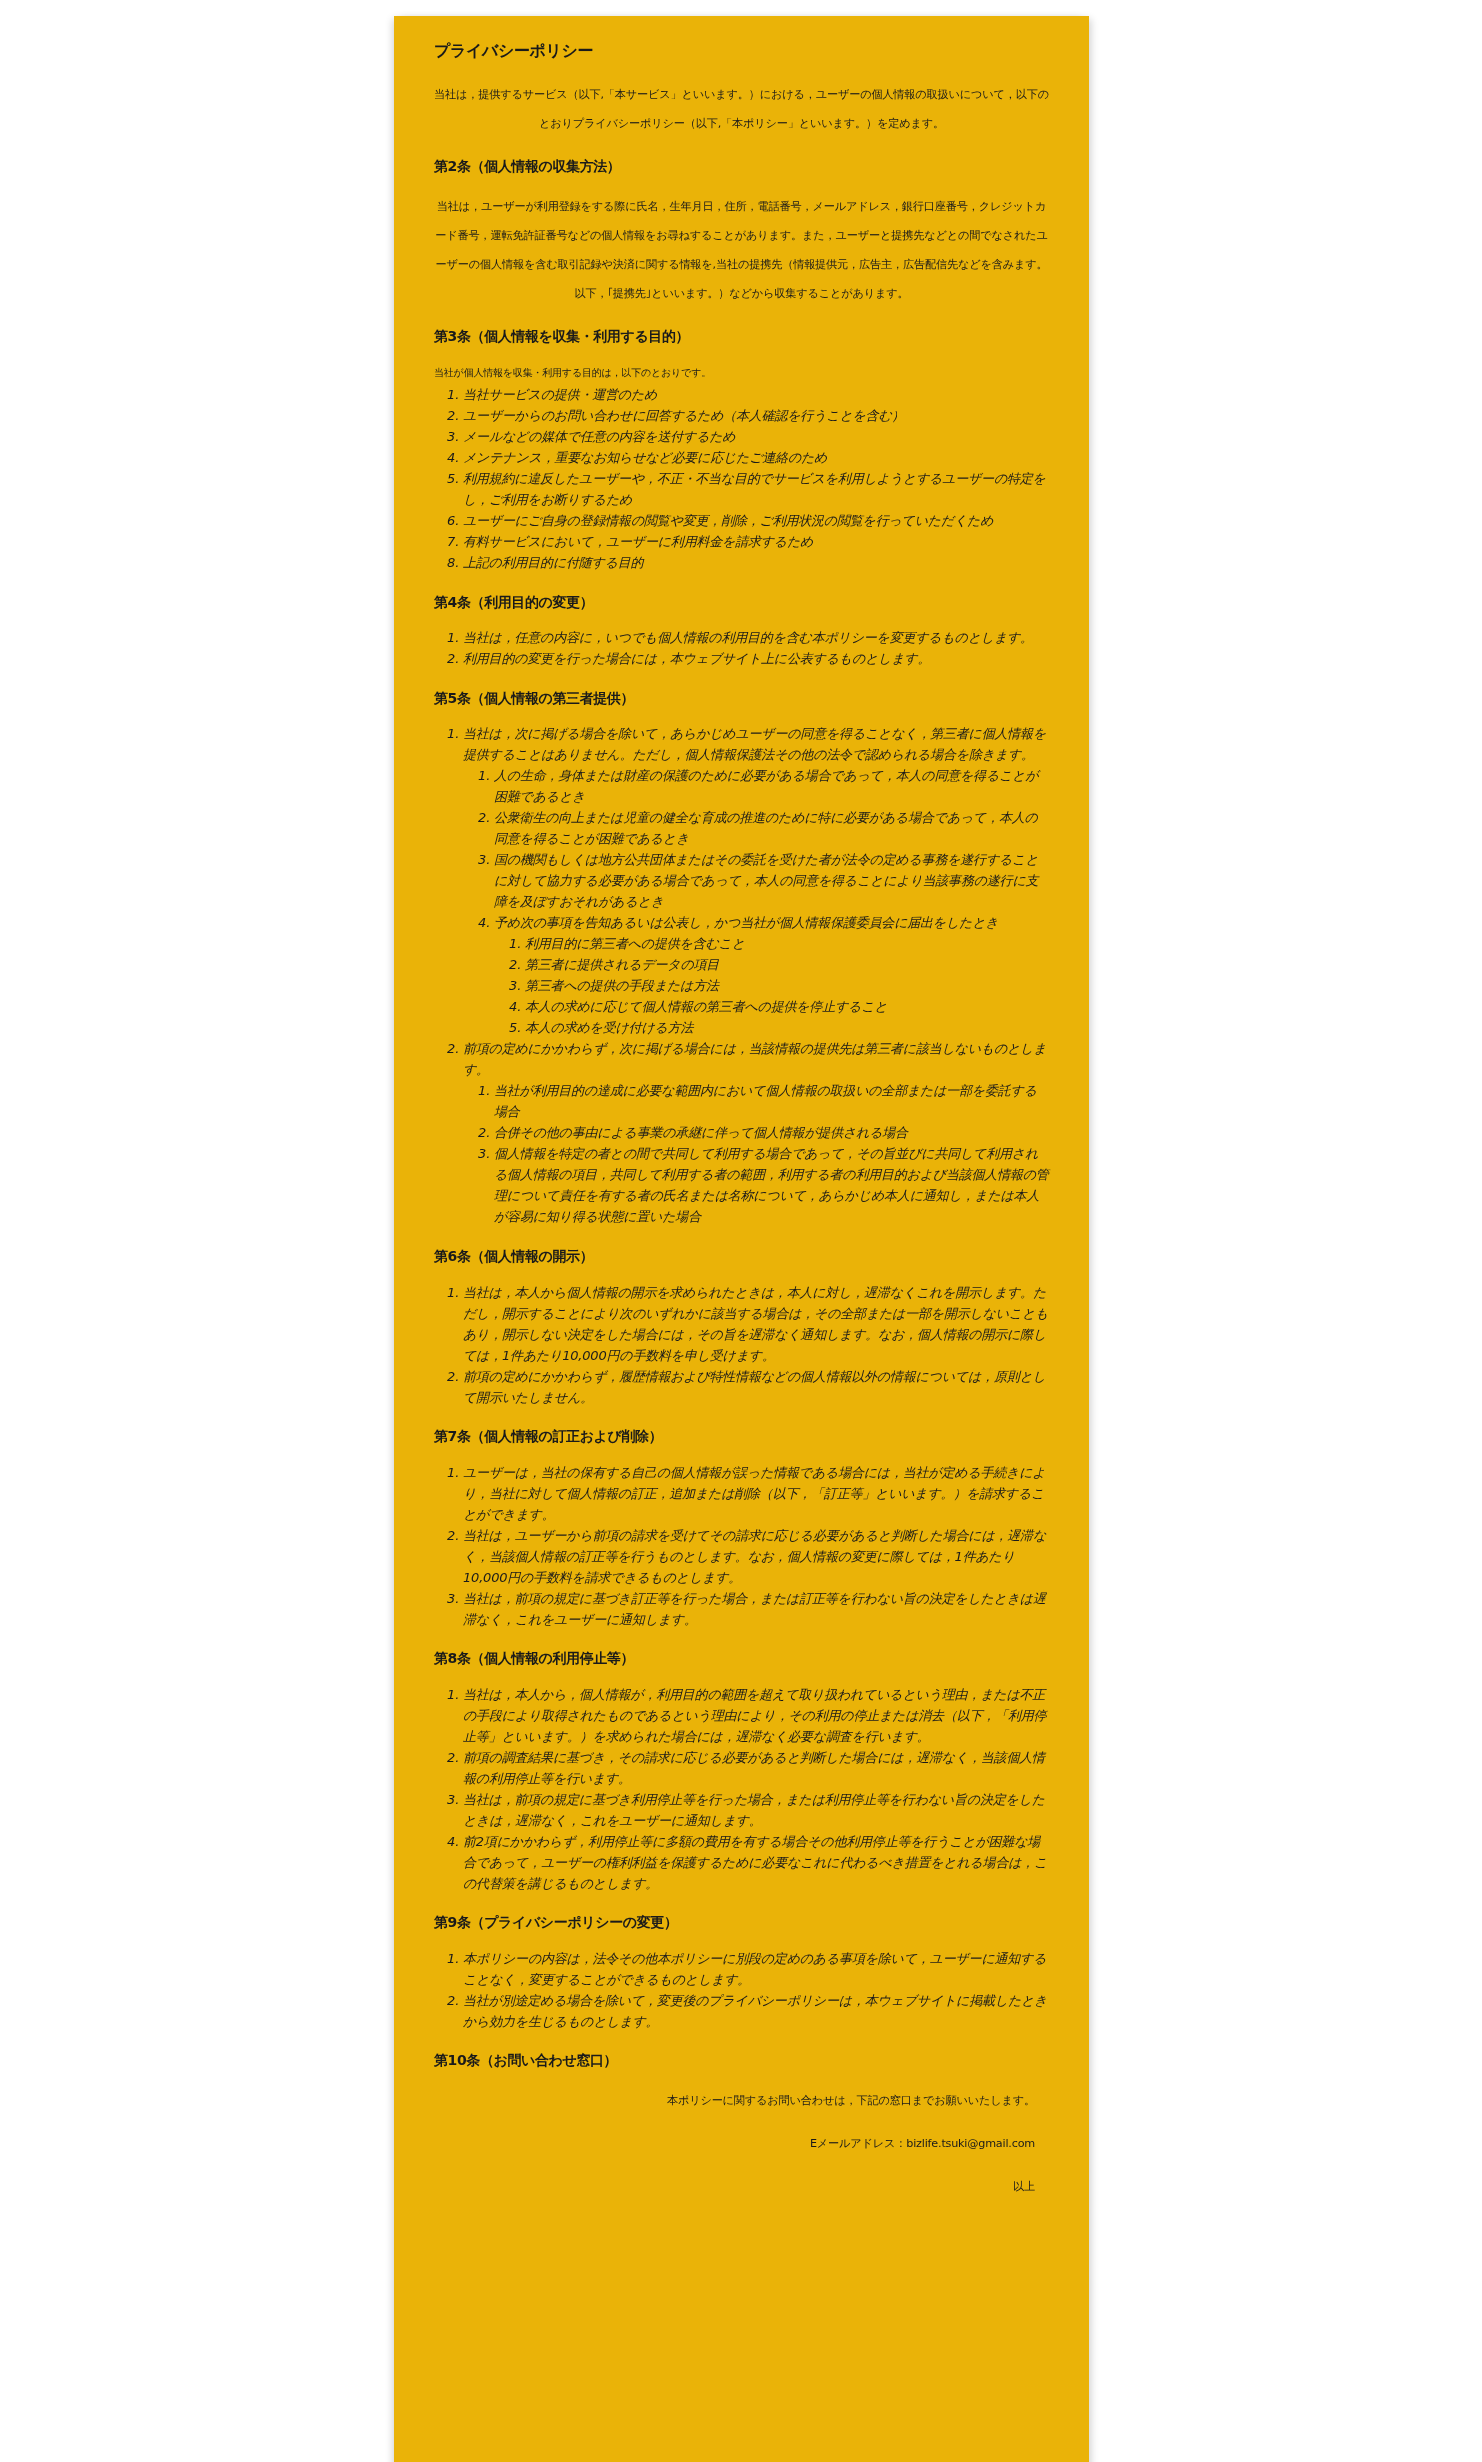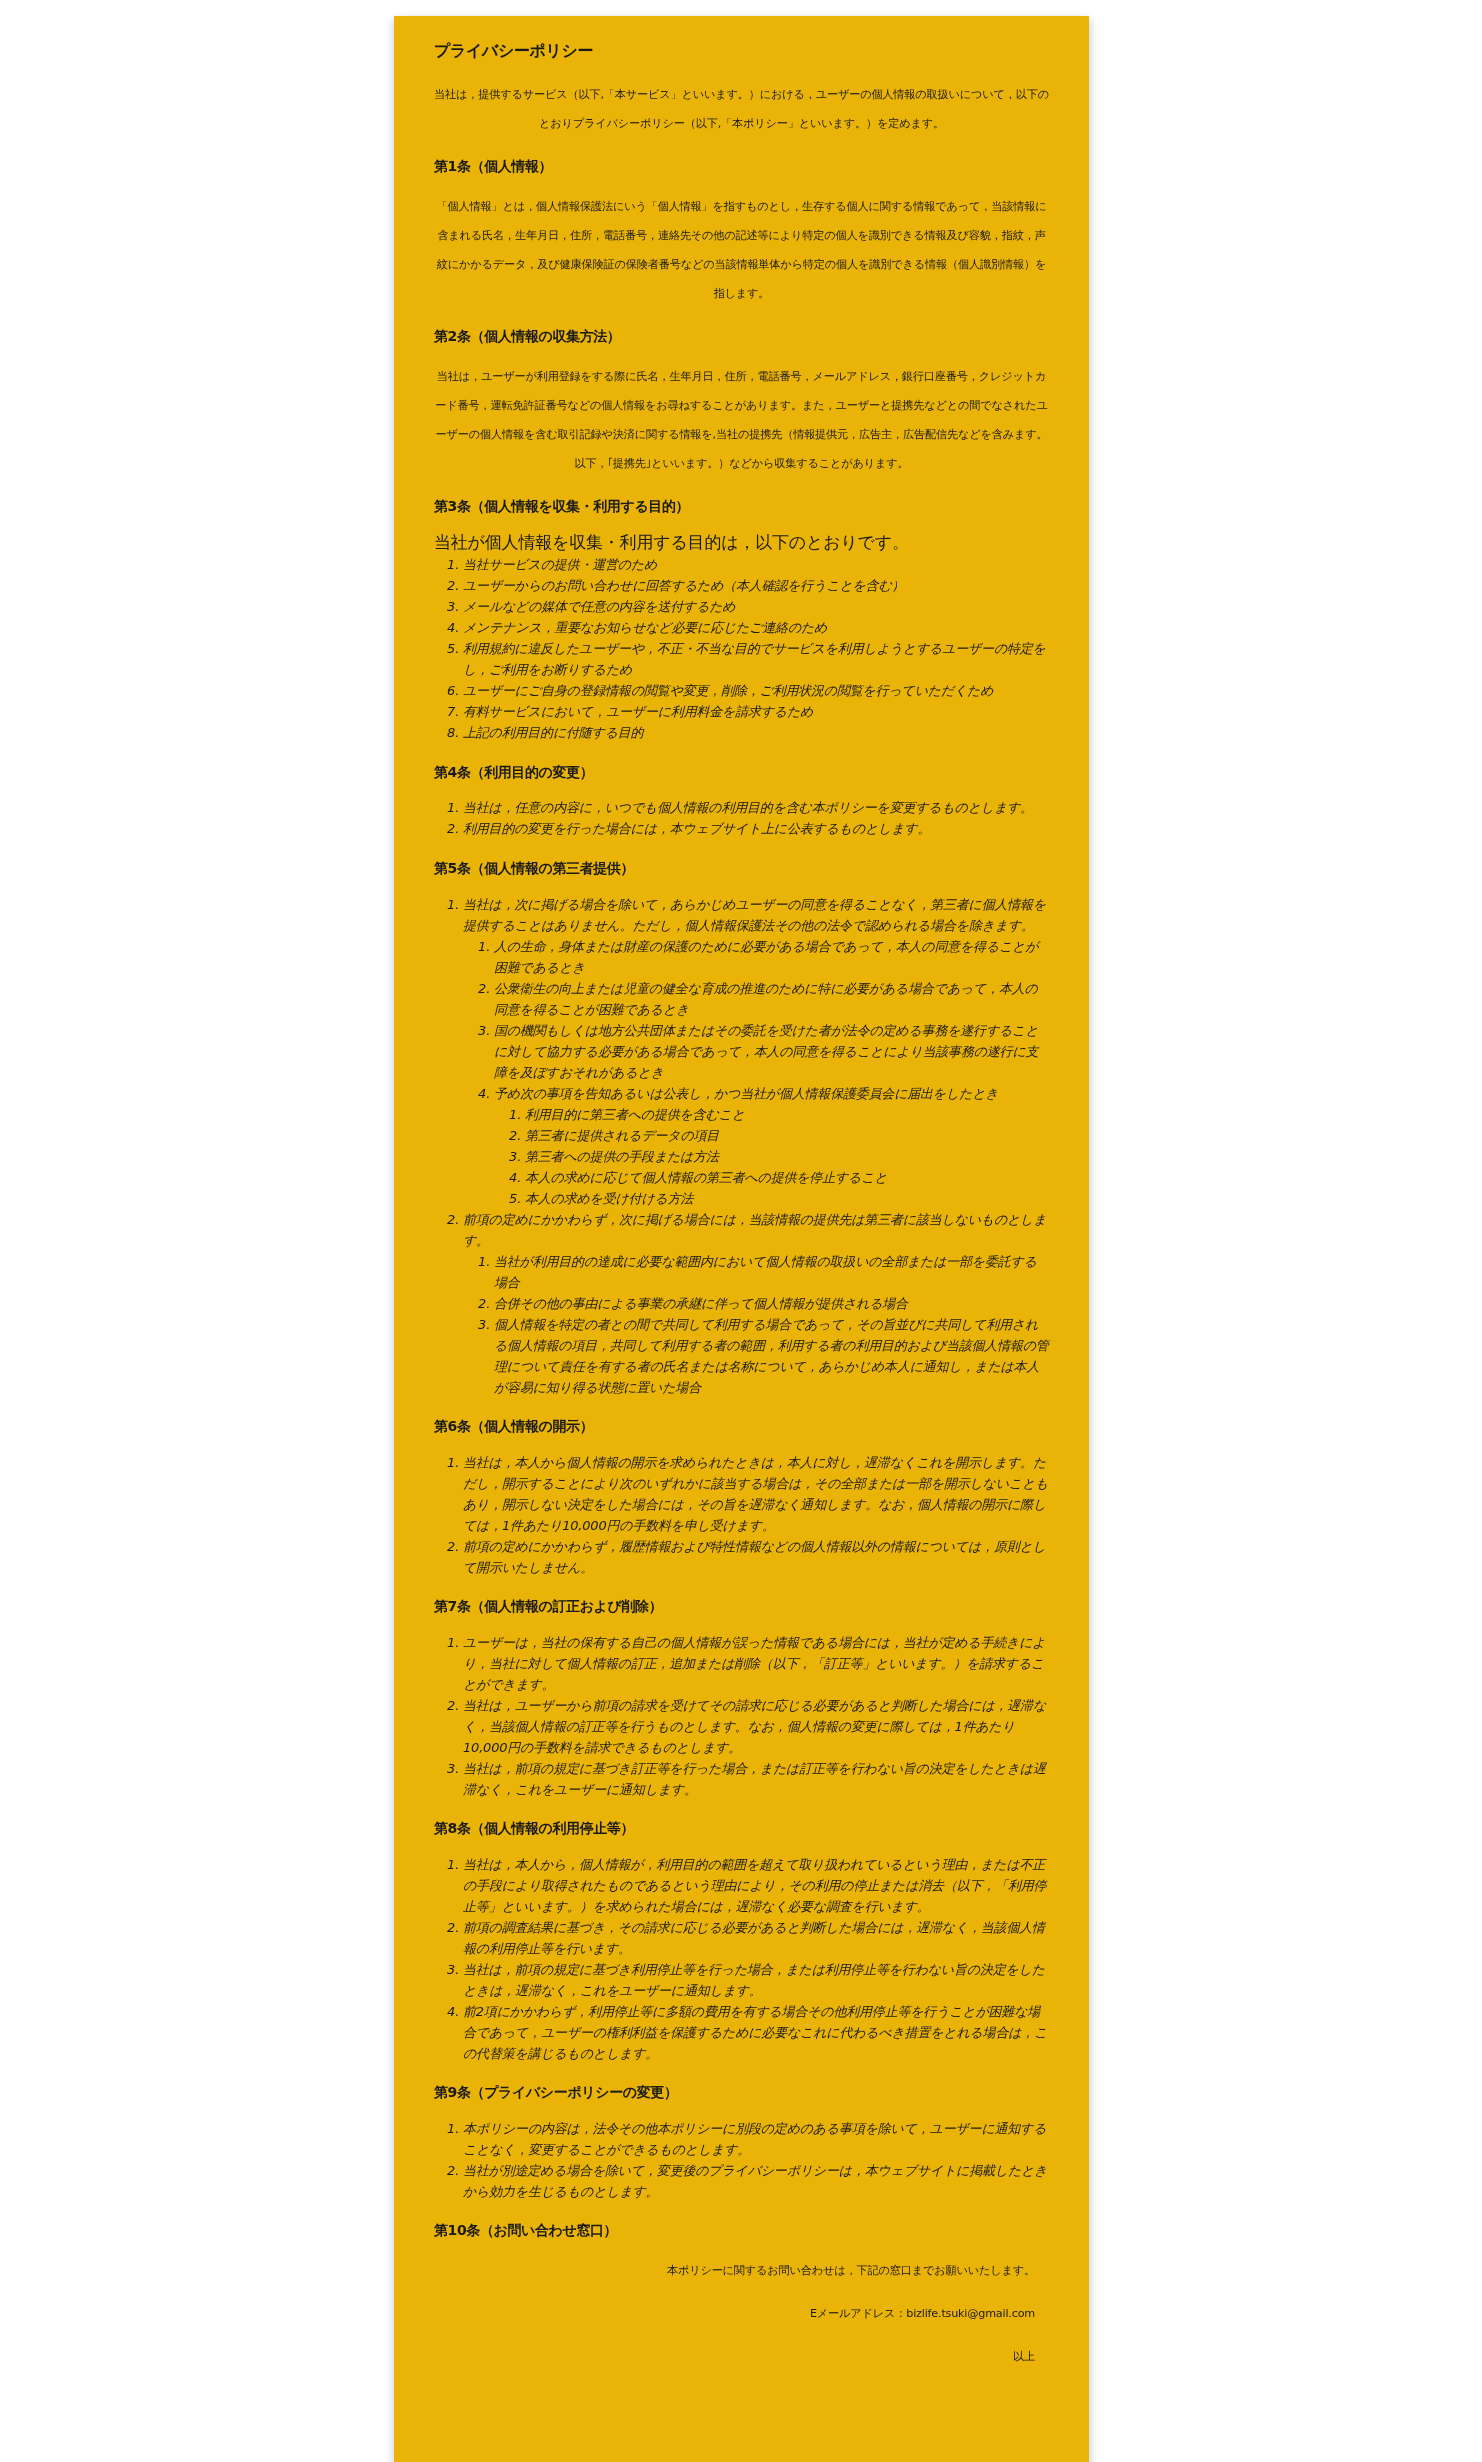--- a/index.html
+++ b/index.html
@@ -40,21 +40,21 @@
     letter-spacing: -0.4px;
   }
   p.body {
     font-size: 11.2px;
     line-height: 29px;
     margin: 0;
     letter-spacing: -0.2px;
     text-align: center;
   }
   p.plain {
-    font-size: 17px;
+    font-size: 10px;
     line-height: 21px;
     margin: 0 0 1.5px 0;
     letter-spacing: -0.2px;
   }
   ol {
     margin: 0;
     padding-left: 29px;
     font-size: 13px;
     line-height: 21px;
     letter-spacing: -0.2px;
@@ -75,24 +75,20 @@
   }
 </style>
 </head>
 <body>
 
 <div class="card">
 
   <h1>プライバシーポリシー</h1>
   <p class="body">当社は，提供するサービス（以下,「本サービス」といいます。）における，ユーザーの個人情報の取扱いについて，以下のとおりプライバシーポリシー（以下,「本ポリシー」といいます。）を定めます。</p>
 
-  <section>
-    <h2>第1条（個人情報）</h2>
-    <p class="body">「個人情報」とは，個人情報保護法にいう「個人情報」を指すものとし，生存する個人に関する情報であって，当該情報に含まれる氏名，生年月日，住所，電話番号，連絡先その他の記述等により特定の個人を識別できる情報及び容貌，指紋，声紋にかかるデータ，及び健康保険証の保険者番号などの当該情報単体から特定の個人を識別できる情報（個人識別情報）を指します。</p>
-  </section>
 
   <section>
     <h2>第2条（個人情報の収集方法）</h2>
     <p class="body">当社は，ユーザーが利用登録をする際に氏名，生年月日，住所，電話番号，メールアドレス，銀行口座番号，クレジットカード番号，運転免許証番号などの個人情報をお尋ねすることがあります。また，ユーザーと提携先などとの間でなされたユーザーの個人情報を含む取引記録や決済に関する情報を,当社の提携先（情報提供元，広告主，広告配信先などを含みます。以下，｢提携先｣といいます。）などから収集することがあります。</p>
   </section>
 
   <section>
     <h2>第3条（個人情報を収集・利用する目的）</h2>
     <p class="plain">当社が個人情報を収集・利用する目的は，以下のとおりです。</p>
     <ol>

